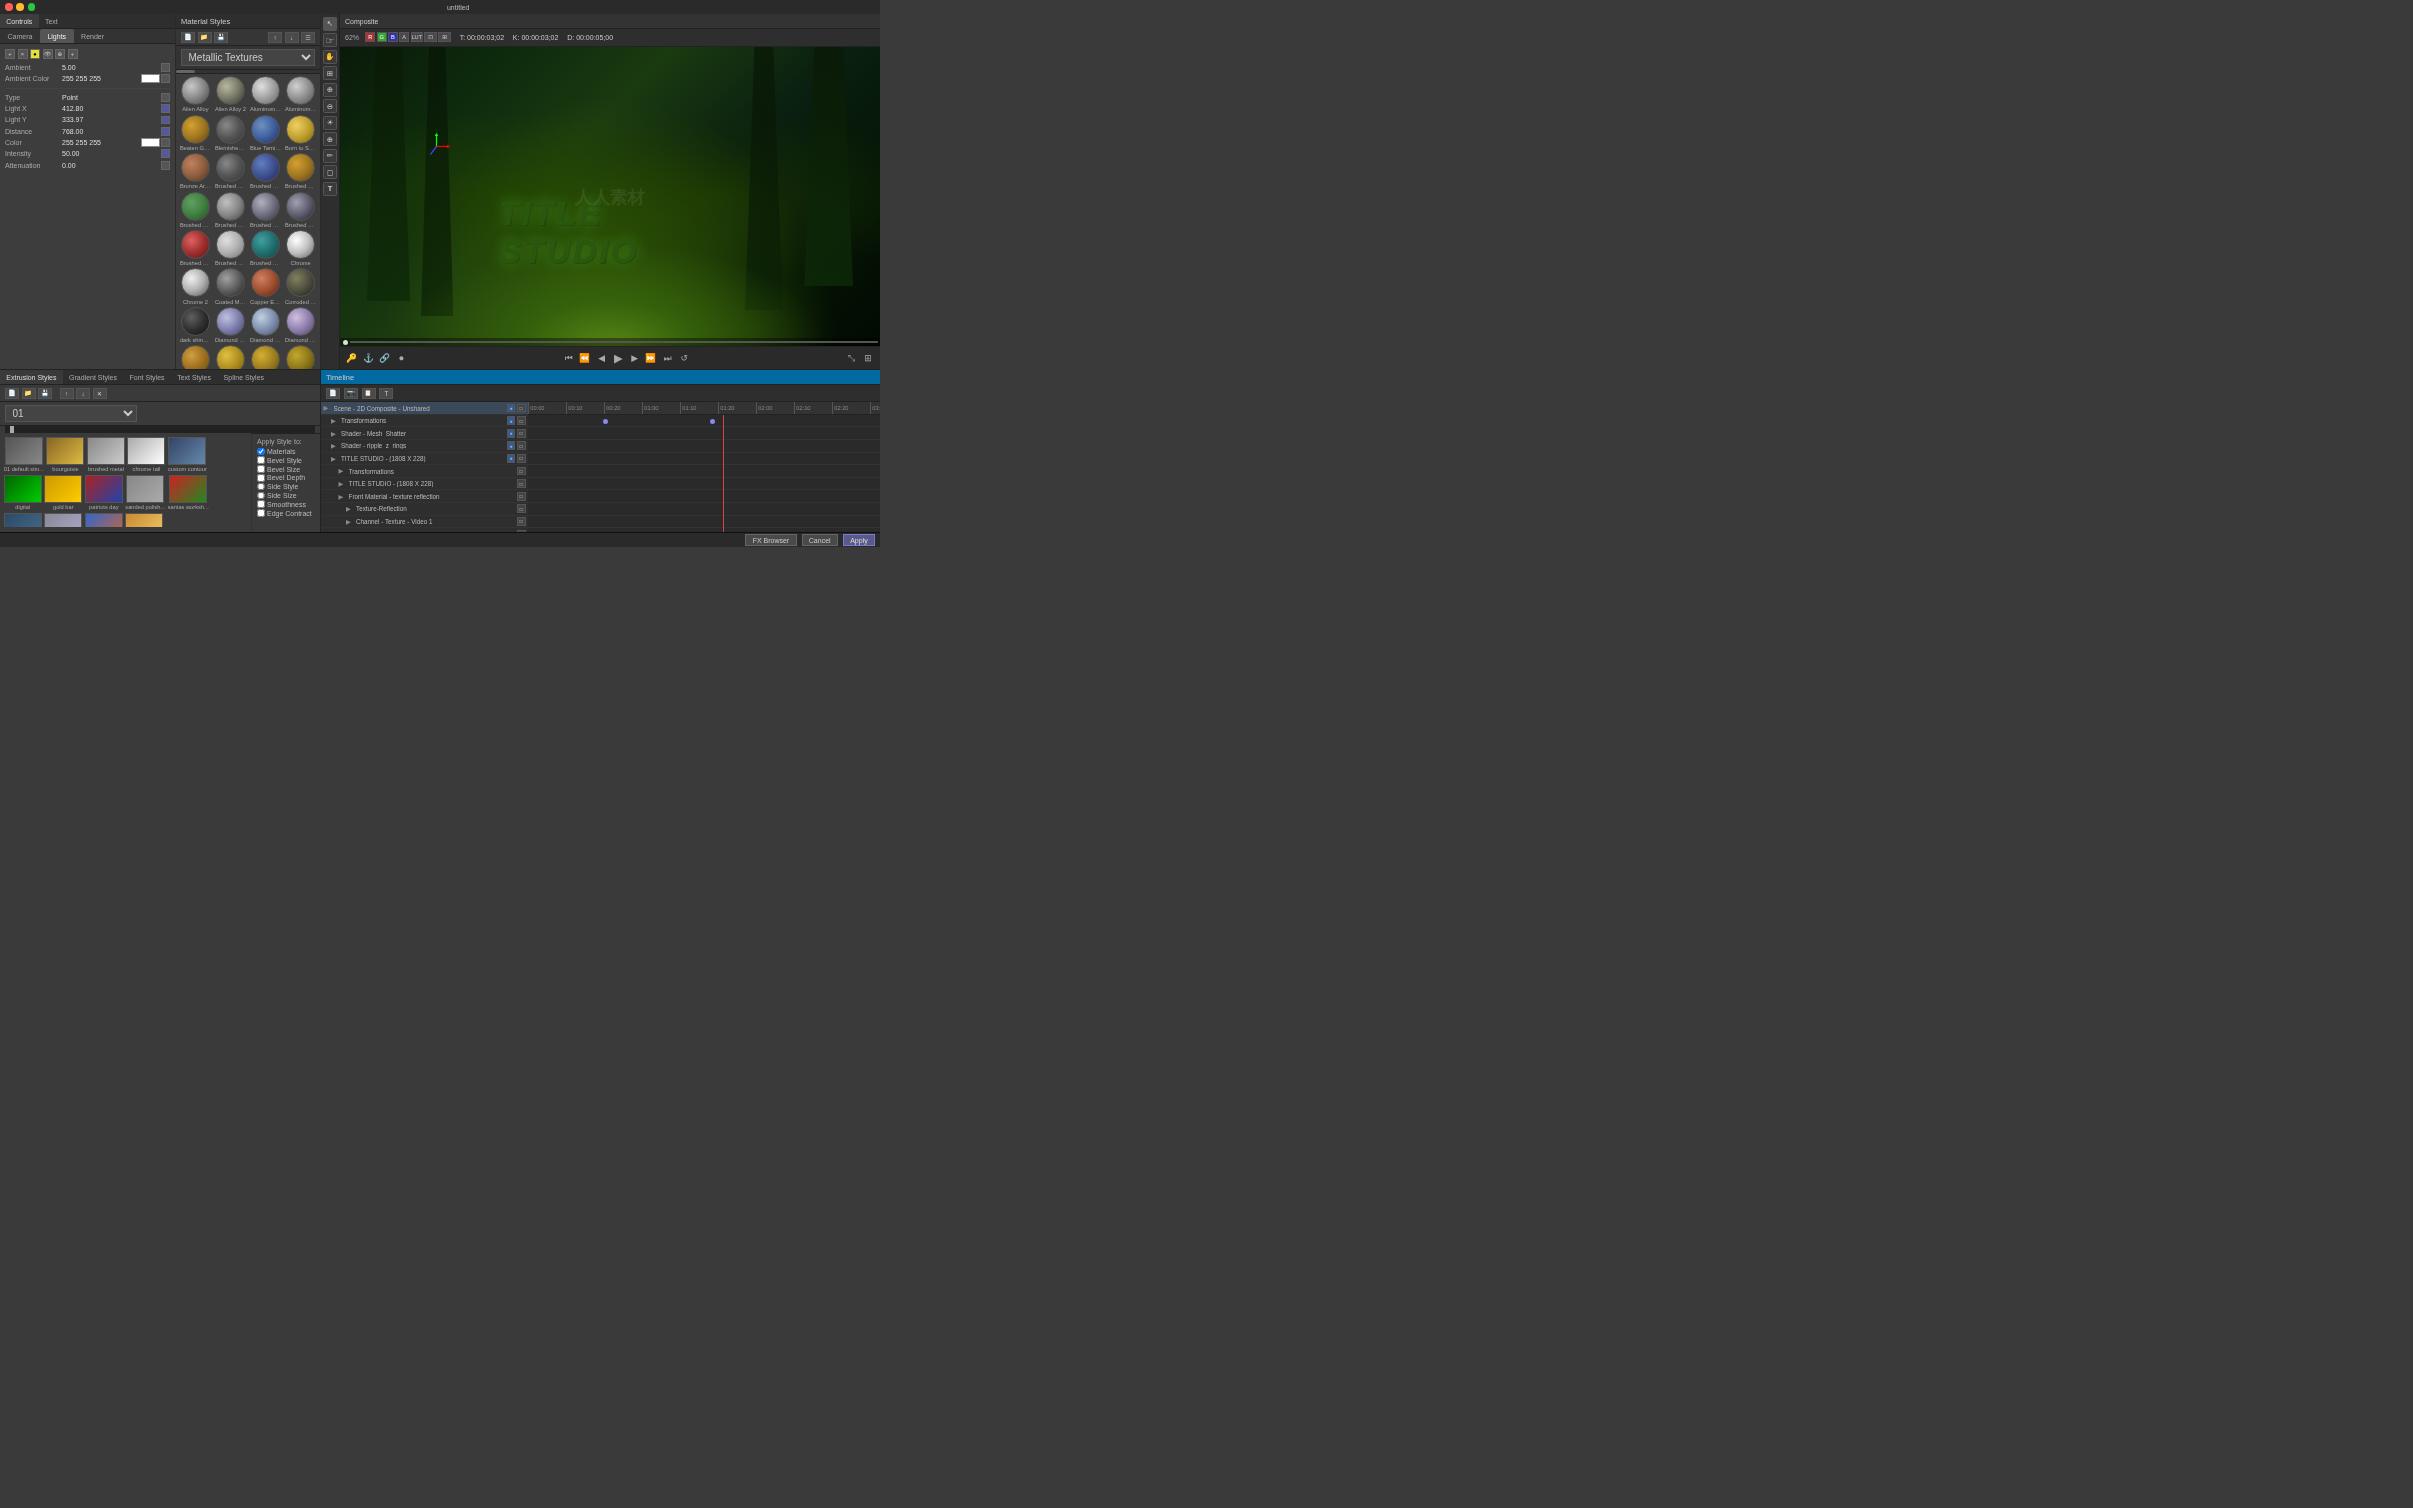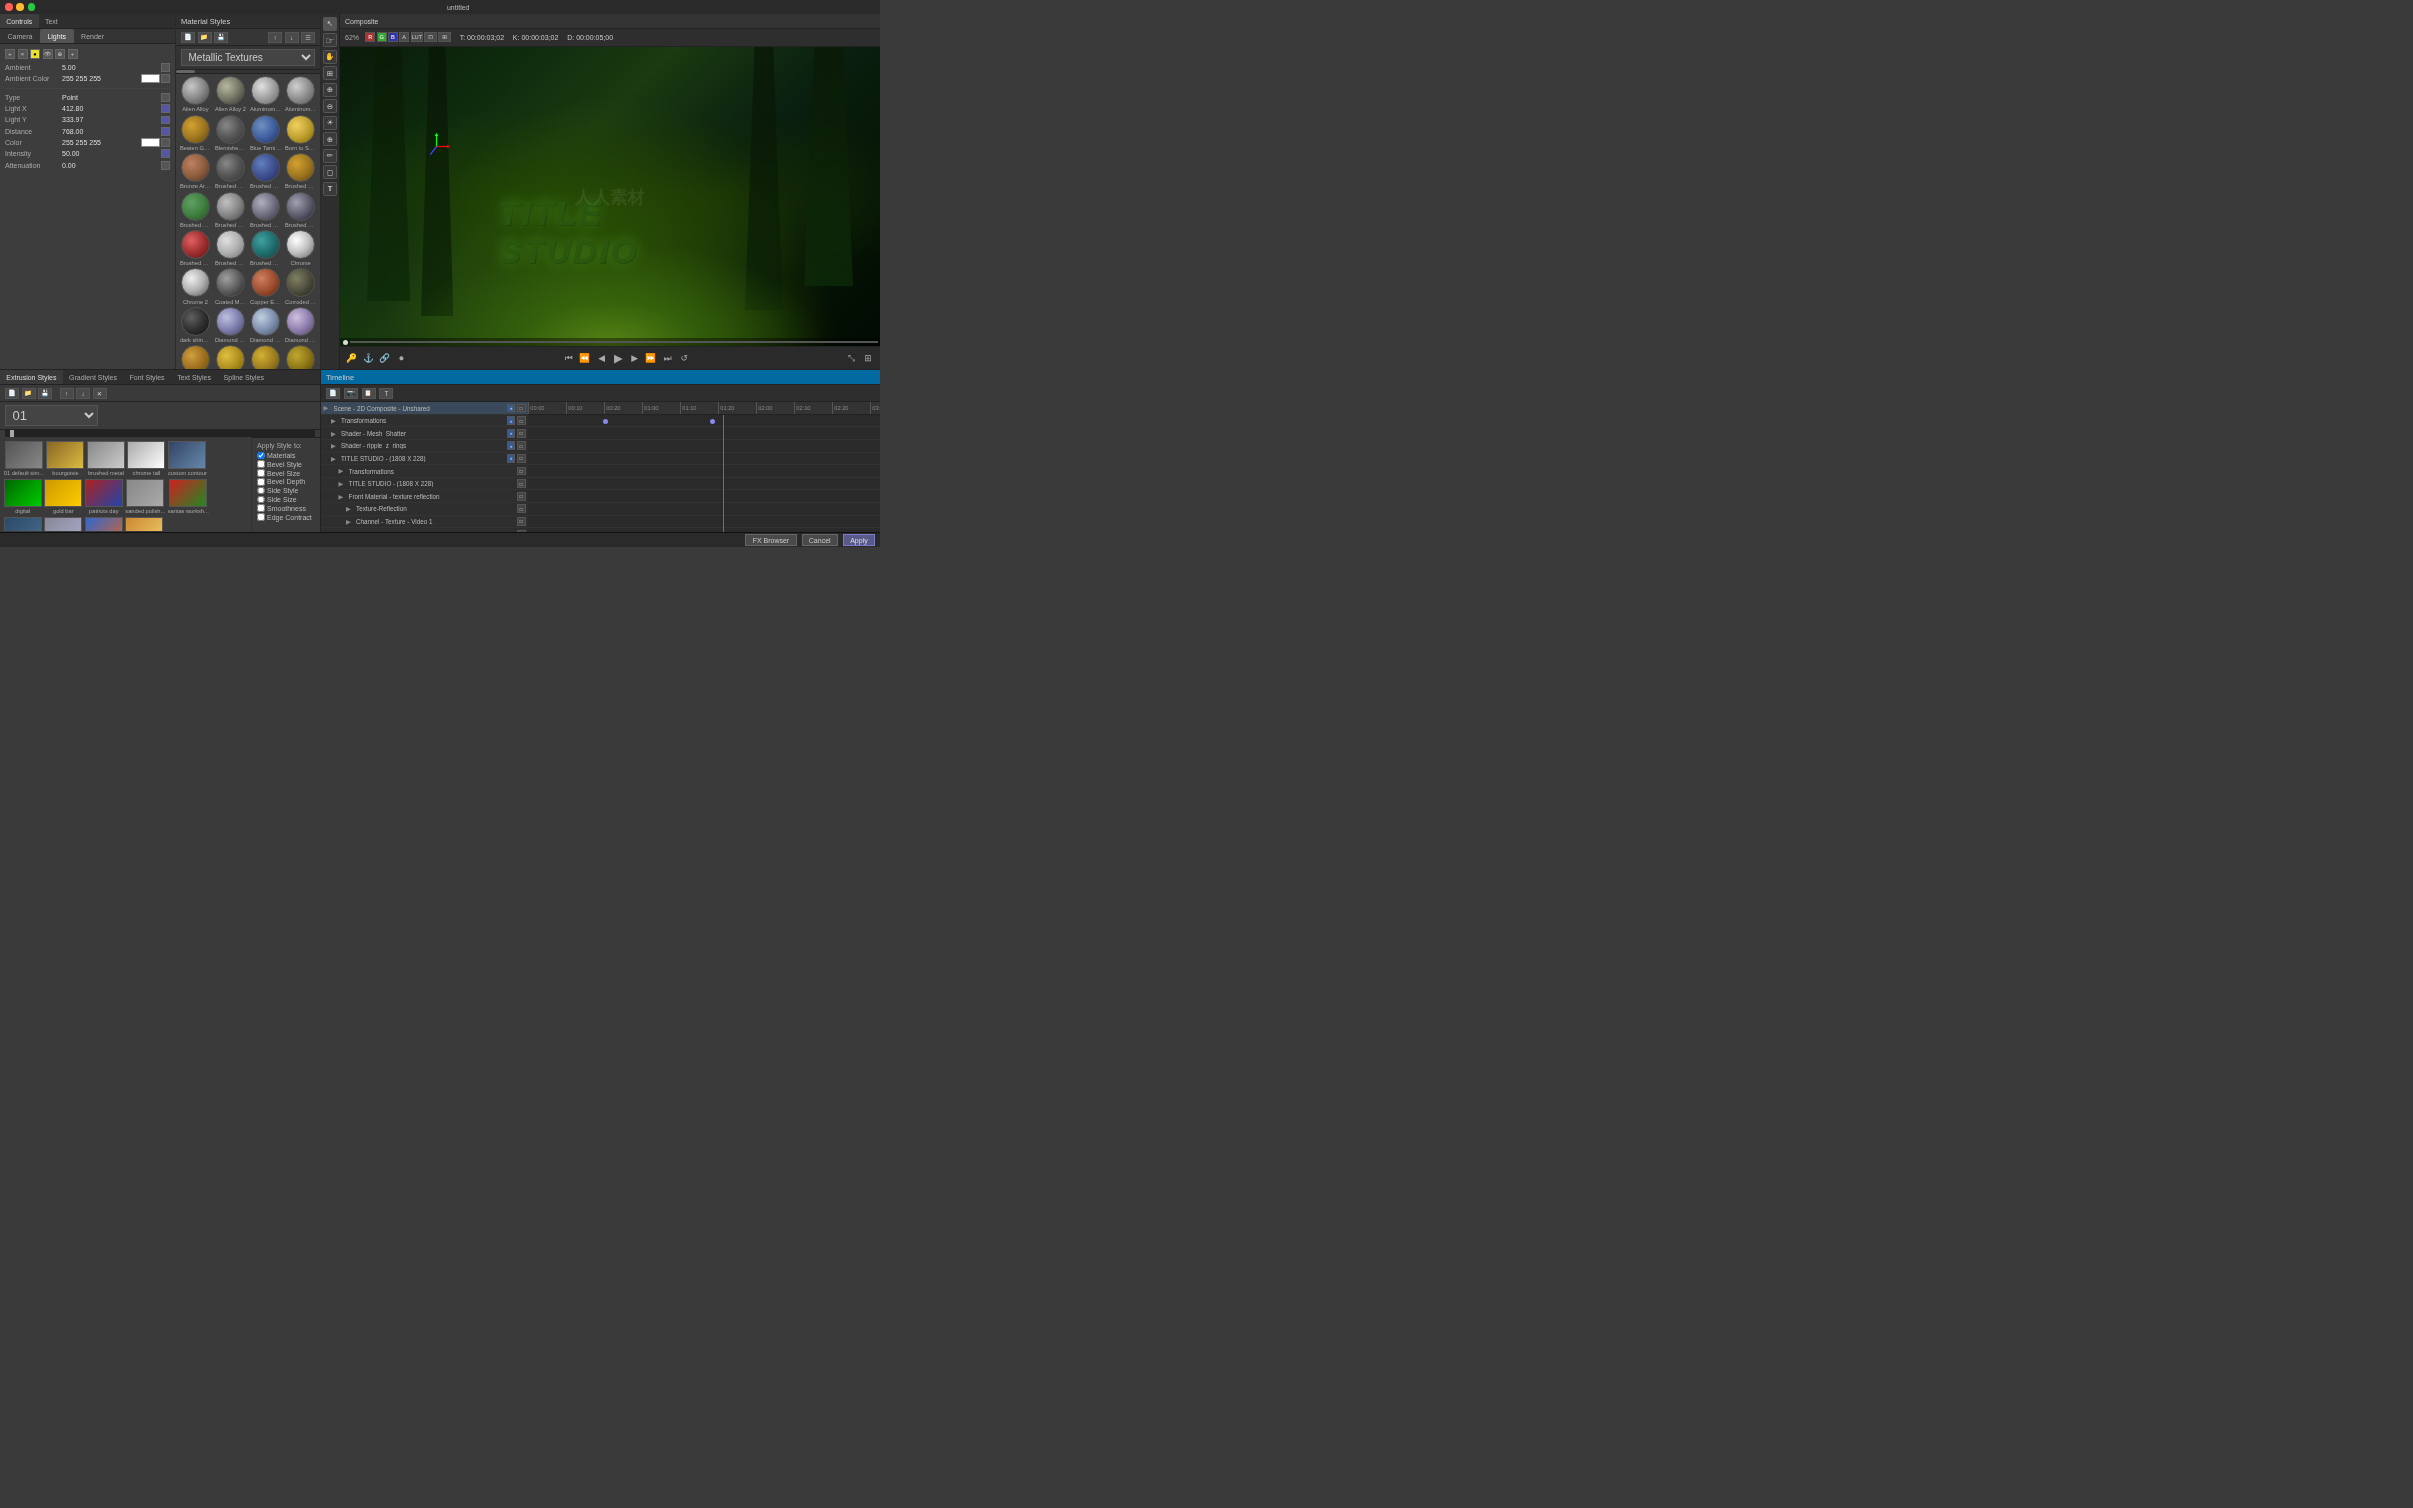--- a/index.html
+++ b/index.html
@@ -402,23 +402,23 @@
 
     .dropdown-row {
       padding: 2.5px 5px;
       border-bottom: 0.6px solid #222;
     }
 
     .style-select {
       background: #444;
       border: 0.6px solid #555;
       color: #ccc;
-      font-size: 13px;
+      font-size: 10px;
       padding: 1.3px 2.5px;
-      width: 93px;
+      width: 132px;
     }
 
     .style-grid {
       display: flex;
       flex-wrap: wrap;
       gap: 2.5px;
       padding: 3.8px;
       overflow-y: auto;
     }
     .style-item {

